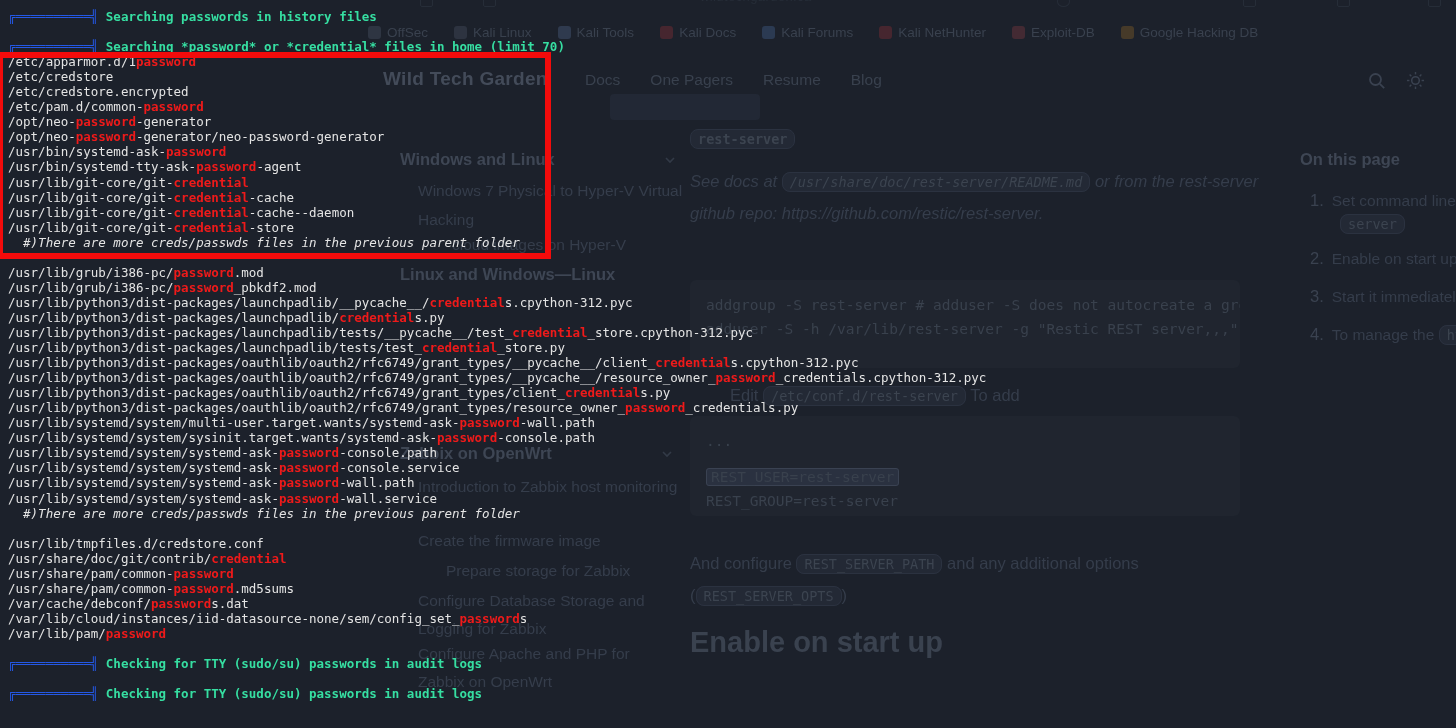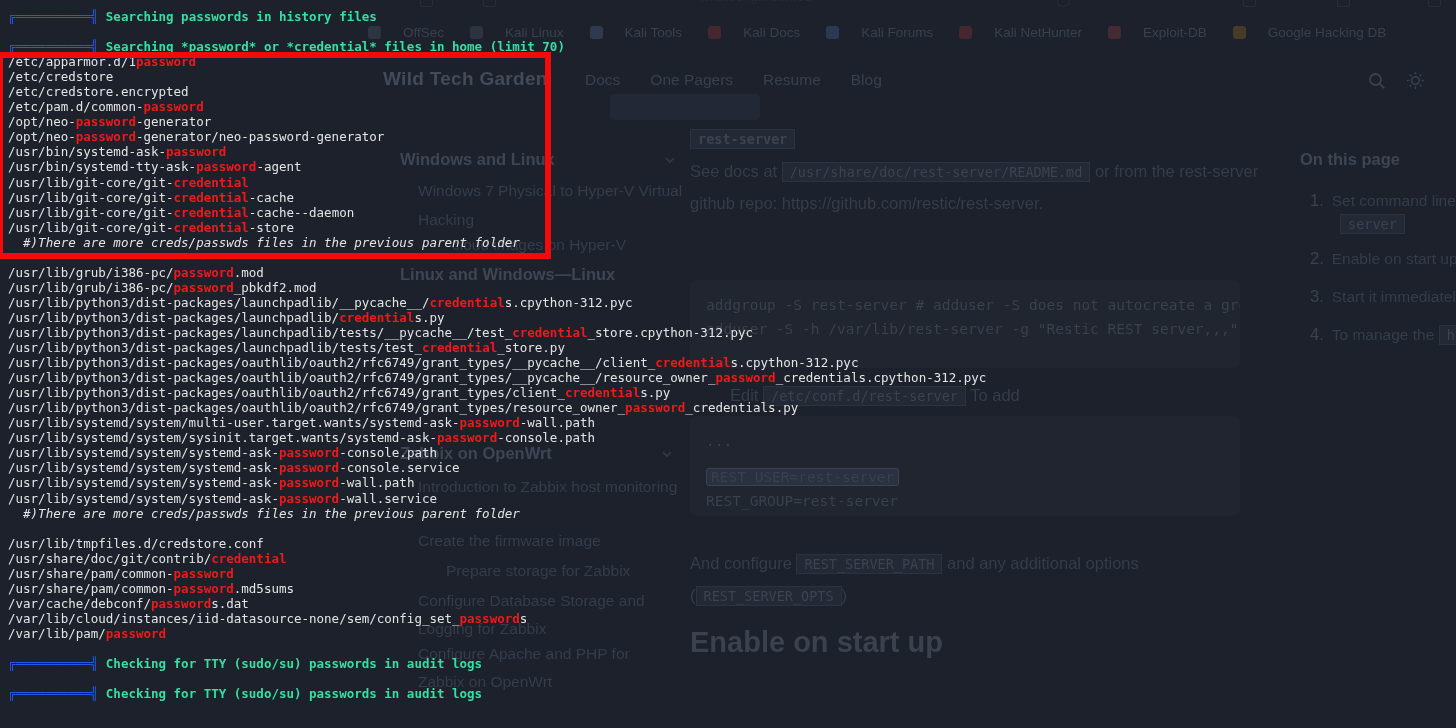--- a/index.html
+++ b/index.html
@@ -13,32 +13,32 @@
     font-family:"Liberation Sans",sans-serif;}
   .abs{position:absolute;}
   #stage{position:relative;width:1456px;height:728px;overflow:hidden;}
 
   
   .pg{color:var(--dim_text);}
   .top-sliver{top:-4px;height:16px;color:#262d38;font-size:12px;}
   .sliver-ico{position:absolute;top:0;width:13px;height:11px;border:1px solid #262d38;border-radius:2px;}
   .url-frag{position:absolute;top:-7px;color:#262d38;font-size:13px;letter-spacing:.4px;}
   .bm-bar{top:25px;left:368px;display:flex;gap:26px;align-items:center;font-size:13.5px;color:#39414e;}
-  .bm-item{display:flex;align-items:center;gap:22px;white-space:nowrap;}
+  .bm-item{display:flex;align-items:center;gap:6px;white-space:nowrap;}
   .bm-ico{width:13px;height:13px;border-radius:3px;flex:none;}
   .brand{left:383px;top:68px;font-size:19px;font-weight:bold;color:var(--brand_text);letter-spacing:.3px;}
   .nav{left:585px;top:71px;display:flex;gap:30px;font-size:15.5px;color:#39414e;}
   .hdr-ico{color:#3a4250;}
   .h1row{left:610px;top:94px;display:flex;align-items:center;gap:14px;font-size:22px;font-weight:bold;color:#343c49;white-space:nowrap;}
   .h1chip{width:150px;height:26px;background:#222835;border-radius:4px;}
   .sb-head{font-size:16.5px;font-weight:bold;color:var(--dim_heading);white-space:nowrap;display:flex;align-items:center;}
   .sb-item{font-size:15.5px;color:var(--dim_text);white-space:nowrap;}
   .chev{margin-left:0;}
   .mono,.chip,.codeblock{font-family:"DejaVu Sans Mono","Liberation Mono",monospace;}
-  .chip{background:var(--chip_bg);border:1px solid var(--chip_border);border-radius:0;
+  .chip{background:var(--chip_bg);border:1px solid var(--chip_border);border-radius:8px;
     padding:1px 7px;font-size:13.5px;color:#3c4450;white-space:nowrap;}
   .para{font-size:16.5px;line-height:31px;color:var(--dim_text);}
   .codeblock{background:var(--code_bg);border-radius:6px;padding:13px 16px;font-size:14.5px;
     line-height:24px;color:#39414d;overflow:hidden;white-space:nowrap;}
   .sel{background:#2a3140;border:1px solid #3a4252;border-radius:3px;padding:0 4px;}
   .h2{font-size:29px;font-weight:bold;color:#3a424f;white-space:nowrap;}
   .toc{left:1300px;top:150px;width:170px;}
   .toc-title{font-size:16.5px;font-weight:bold;color:var(--dim_heading);}
   .toc-item{position:absolute;left:10px;font-size:15.5px;color:var(--dim_text);white-space:nowrap;}
   .toc-num{margin-right:8px;color:#3a4250;font-size:16.5px;}
@@ -152,21 +152,21 @@
         <div class="abs sb-item" style="left: 418px; top: 478px;">Introduction to Zabbix host monitoring</div>
         <div class="abs sb-item" style="left: 418px; top: 532px;">Create the firmware image</div>
         <div class="abs sb-item" style="left: 418px; top: 562px; margin-left: 28px;">Prepare storage for Zabbix</div>
         <div class="abs sb-item" style="left: 418px; top: 592px;">Configure Database Storage and</div>
         <div class="abs sb-item" style="left: 418px; top: 620px;">Logging for Zabbix</div>
         <div class="abs sb-item" style="left: 418px; top: 645px;">Configure Apache and PHP for</div>
         <div class="abs sb-item" style="left: 418px; top: 673px;">Zabbix on OpenWrt</div>
       </div>
 
     <div class="abs chip" style="left:690px;top:129px;font-weight:bold;">rest-server</div>
-    <div class="abs para" style="left:690px;top:156px;width:575px;" id="para1"><span>See docs at </span><span class="chip">/usr/share/doc/rest-server/README.md</span><span> or from the rest-server github repo: https://github.com/restic/rest-server.</span></div>
+    <div class="abs para" style="left:690px;top:166px;width:575px;font-style:italic;" id="para1"><span>See docs at </span><span class="chip">/usr/share/doc/rest-server/README.md</span><span> or from the rest-server github repo: https://github.com/restic/rest-server.</span></div>
     <div class="abs codeblock" style="left:690px;top:280px;width:550px;height:88px;" id="code1">
         <div>addgroup -S rest-server # adduser -S does not autocreate a group</div>
         <div>adduser -S -h /var/lib/rest-server -g "Restic REST server,,," -D res</div>
       </div>
     <div class="abs para" style="left:690px;top:380px;width:575px;margin-left:40px;" id="para2"><span>Edit </span><span class="chip">/etc/conf.d/rest-server</span><span> To add</span></div>
     <div class="abs codeblock" style="left:690px;top:416px;width:550px;height:100px;" id="code2">
         <div><span>...</span></div>
         <div style="margin-top: 12px;"><span class="sel">REST_USER=rest-server</span></div>
         <div><span>REST_GROUP=rest-server</span></div>
       </div>

